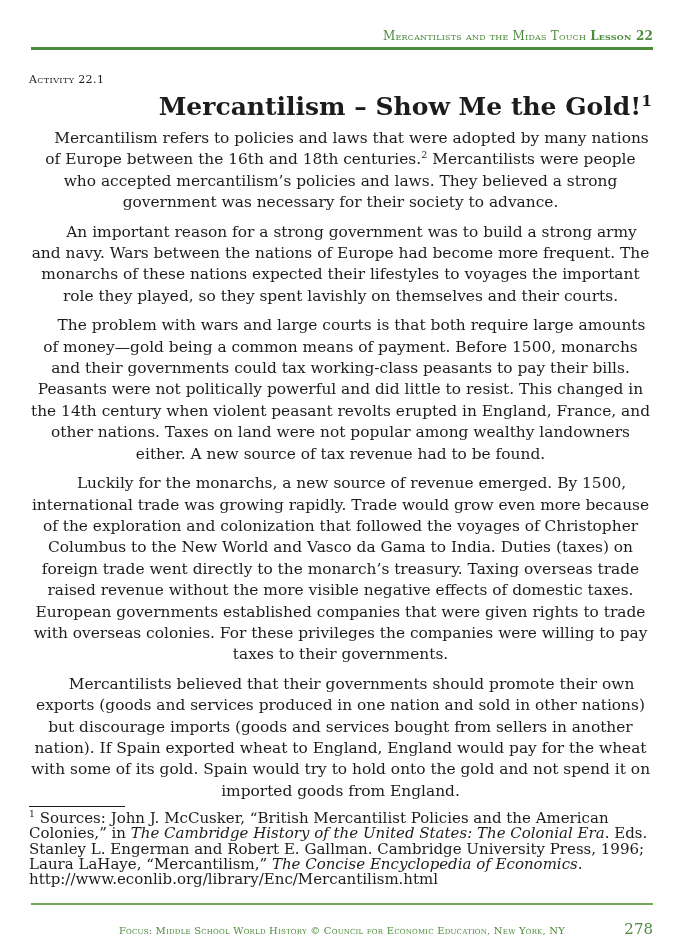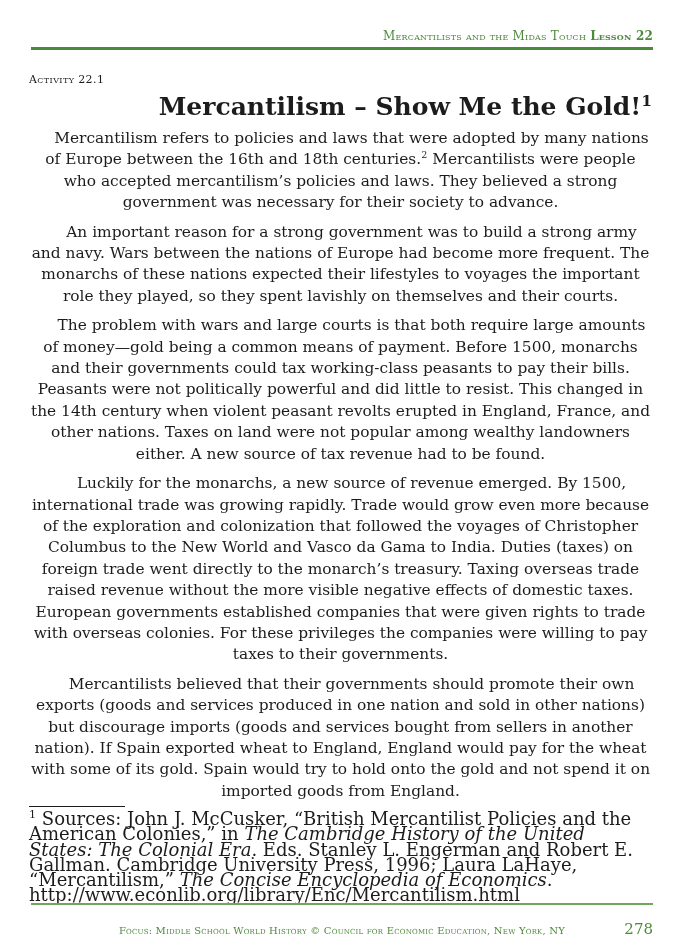--- a/index.html
+++ b/index.html
@@ -56,21 +56,21 @@
     font-size: 62%;
     vertical-align: super;
     line-height: 0;
   }
   
   .footnotes {
     position: absolute;
     left: 29px;
     right: 29px;
     top: 806px;
-    font-size: 18px;
+    font-size: 15px;
     line-height: 15.3px;
   }
   .footnote-separator {
     width: 96px;
     border-top: 1.4px solid #1c1c1c;
     margin-bottom: 4px;
   }
   .footnotes p { margin: 0; text-indent: 0; }
   .italic { font-style: italic; }
   

